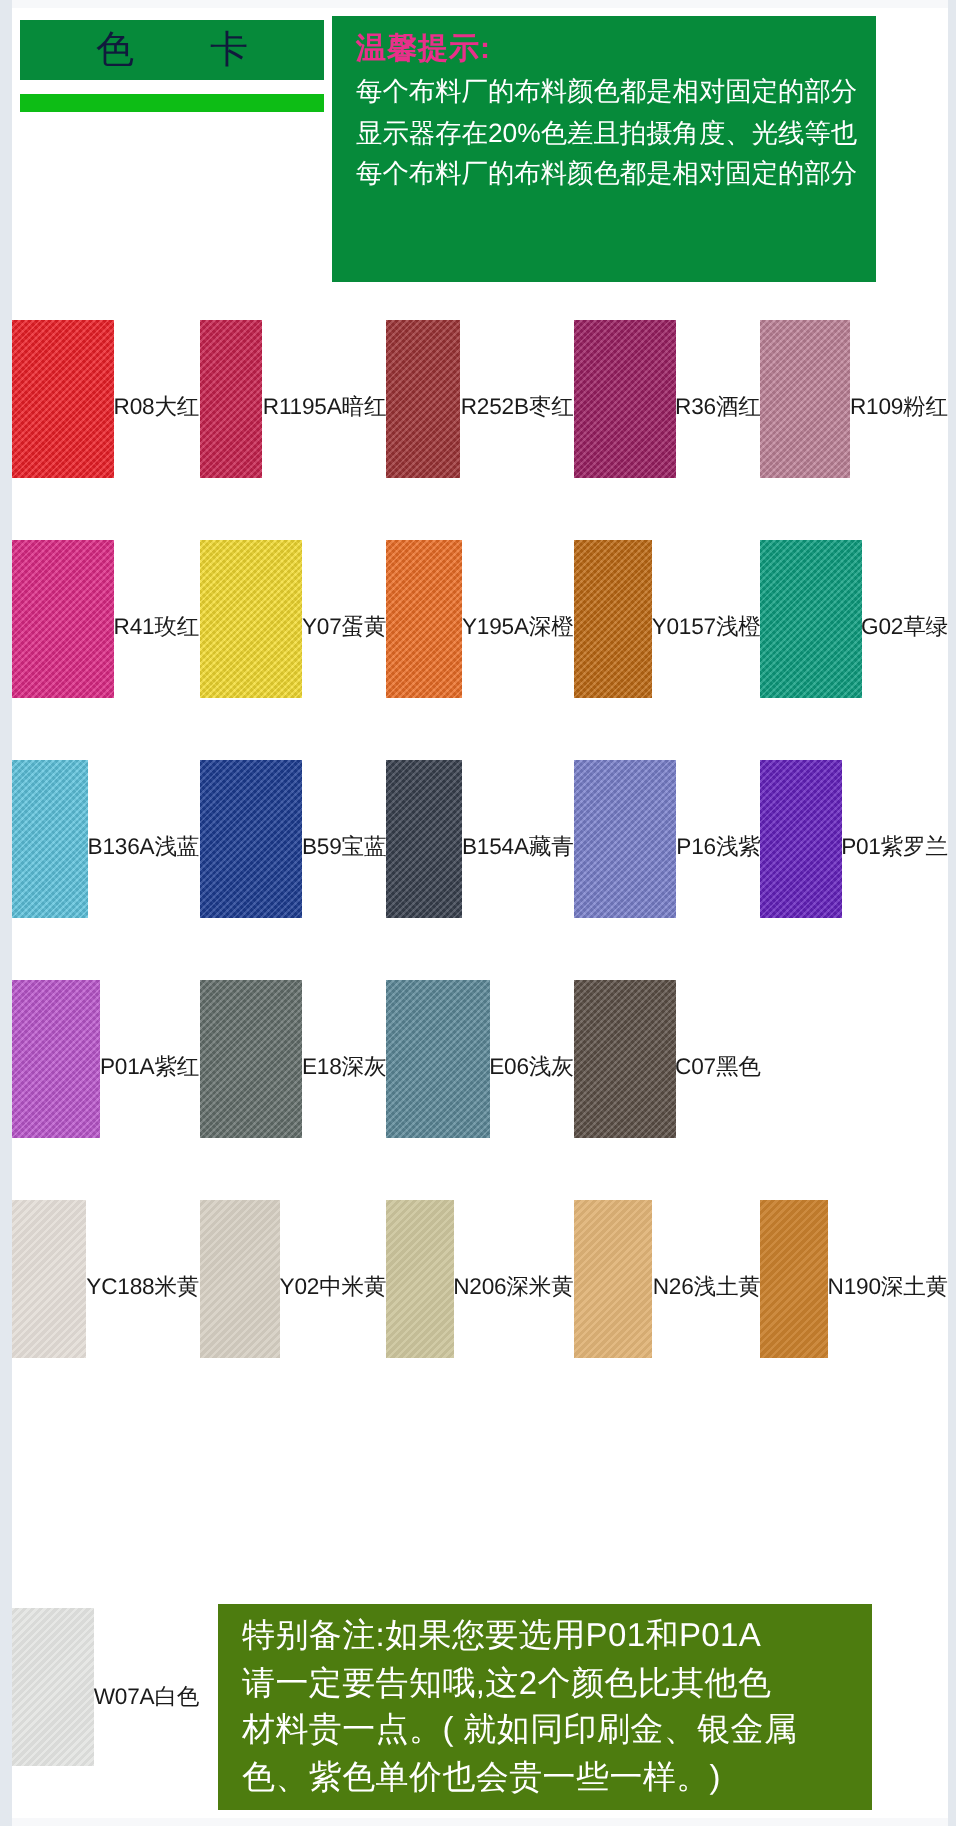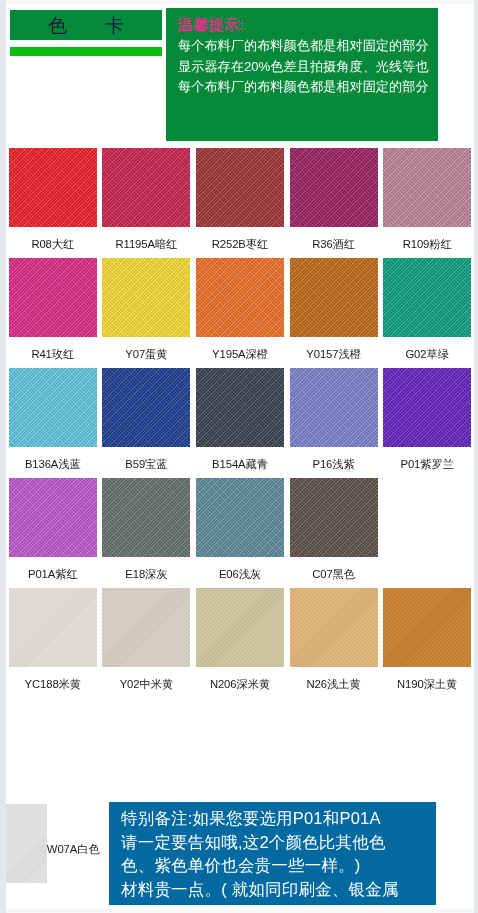--- a/index.html
+++ b/index.html
@@ -108,23 +108,22 @@
     top: 140px;
     width: 468px;
   }
   .row {
     display: flex;
     height: 110px;
   }
   .cell {
     width: 93.6px;
     display: flex;
-    flex-direction: column;
+    flex-direction: row;
     align-items: center;
-    justify-content: center;
   }
   .swatch {
     width: 88px;
     height: 79px;
     position: relative;
     overflow: hidden;
     background-repeat: repeat;
     background-size: 4px 4px;
   }
   
@@ -181,21 +180,21 @@
     display: flex;
     flex-direction: row;
     align-items: center;
   }
   .note-box {
     position: absolute;
     left: 103px;
     top: -2px;
     width: 327px;
     height: 103px;
-    background: #0369a1;
+    background: #4d7c0f;
     box-sizing: border-box;
     padding: 5px 10px 5px 12px;
   }
   .note-line {
     color: #ffffff;
     font-size: 16.5px;
     line-height: 23.5px;
     letter-spacing: 0.2px;
     white-space: nowrap;
   }
@@ -340,19 +339,19 @@
     </div>
 
     <div class="footer">
       <div class="footer-cell">
         <div class="swatch smooth" style="background-color: rgb(228, 229, 227);"></div>
         <div class="label">W07A白色</div>
       </div>
       <div class="note-box">
         <div class="note-line">特别备注:如果您要选用P01和P01A</div>
         <div class="note-line">请一定要告知哦,这2个颜色比其他色</div>
+        <div class="note-line">材料贵一点。( 就如同印刷金、银金属</div>
         <div class="note-line">色、紫色单价也会贵一些一样。)</div>
-        <div class="note-line">材料贵一点。( 就如同印刷金、银金属</div>
       </div>
     </div>
 
   </div>
 </div>
 
 </body></html>

